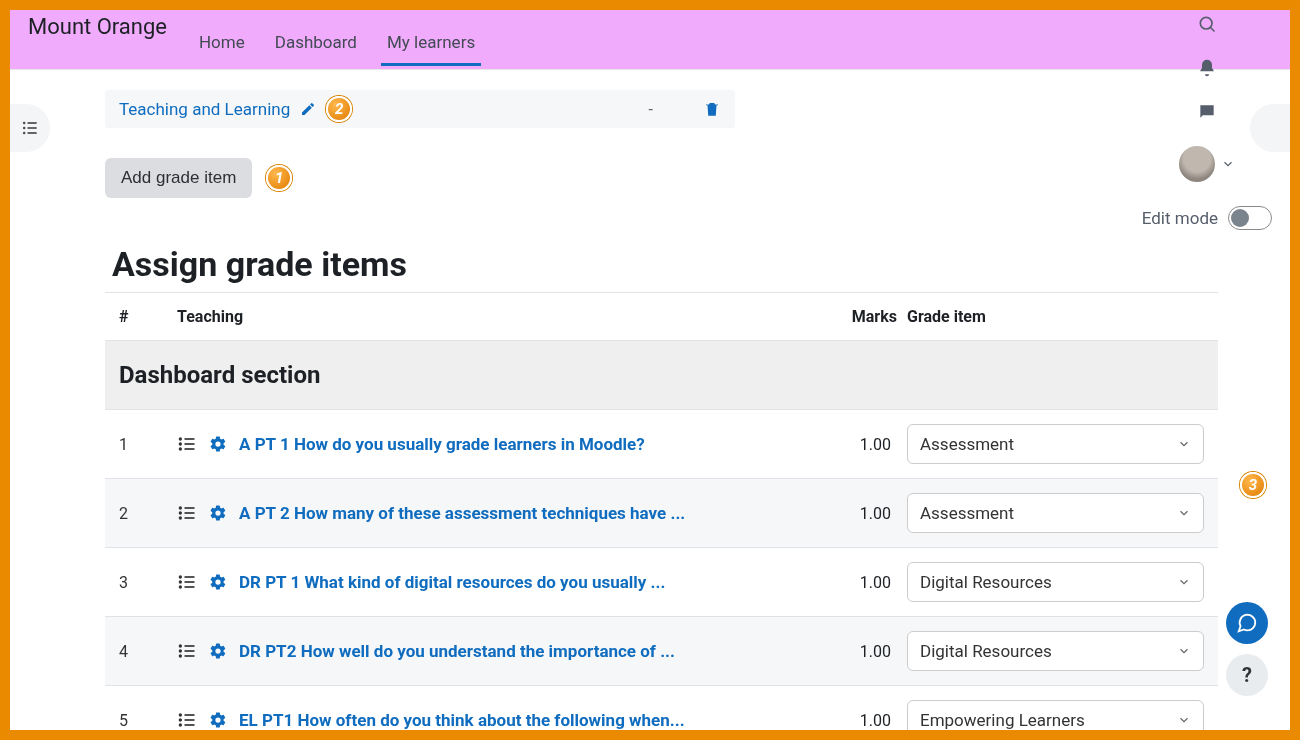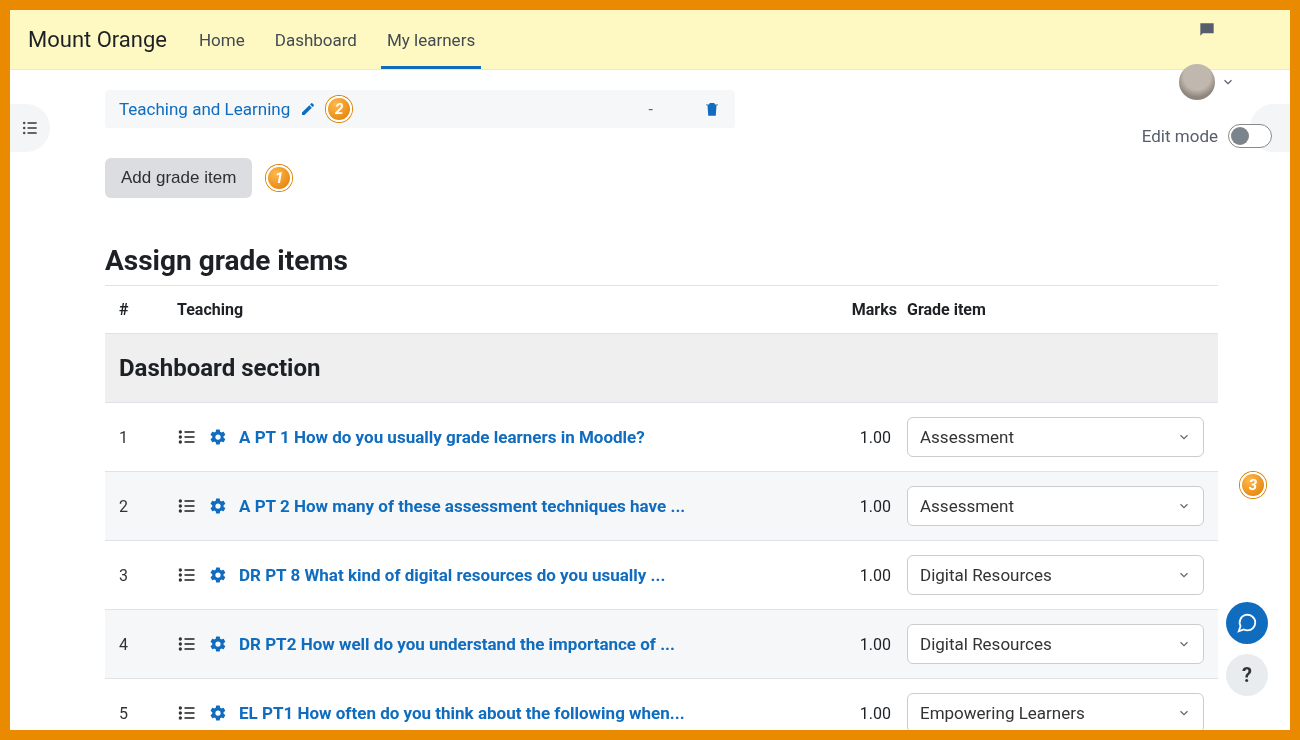--- a/index.html
+++ b/index.html
@@ -22,23 +22,23 @@
   }
   
   .frame{
     width:1300px;height:740px;
     border:10px solid var(--accent);
     position:relative;overflow:hidden;background:#fff;
   }
   
   
   .topbar{
-    height:60px;display:flex;align-items:center;
+    height:60px;display:flex;
     padding:4px 18px;border-bottom:1px solid #e7e7e7;
-    position:relative;z-index:5;background:#fef9c3;
+    position:relative;z-index:5;background:#f0abfc;
   }
   .brand{font-size:22px;font-weight:400;margin-right:30px;}
   .nav{display:flex;gap:26px;font-size:17px;color:#424a53;}
   .nav-item{position:relative;cursor:pointer;padding:18px 2px;}
   .nav-item.active::after{
     content:"";position:absolute;left:-4px;right:-4px;bottom:-1px;
     height:3px;background:#0f6cbf;
   }
   .top-right{margin-left:auto;display:flex;align-items:center;gap:24px;color:#565e6c;flex-direction:column;}
   .ico{width:20px;height:20px;display:inline-flex;align-items:center;justify-content:center;color:#565e6c;}
@@ -79,21 +79,21 @@
   
   .marker{
     width:26px;height:26px;border-radius:50%;
     background:radial-gradient(circle at 35% 30%, #ffb84d, #e07b00);
     border:2px solid #fff;box-shadow:0 0 0 1px #d88300;
     color:#fff;font-weight:700;font-size:15px;
     display:inline-flex;align-items:center;justify-content:center;
     font-style:italic;
   }
   
-  h2.assign{font-size:28px;font-weight:700;margin:46px 0 8px;}
+  h2.assign{font-size:34px;font-weight:700;margin:46px 7px 8px;}
   
   .tbl{width:100%;border-top:1px solid var(--border);}
   .thead,.trow{
     display:grid;
     grid-template-columns:48px 620px 90px 1fr;
     align-items:center;
     padding:14px 14px;gap:10px;
   }
   .thead{font-weight:700;border-bottom:1px solid var(--border);}
   .section-row{
@@ -284,21 +284,21 @@
                   <rect x="9" y="11" width="12" height="2"></rect>
                   <circle cx="4" cy="18" r="2"></circle>
                   <rect x="9" y="17" width="12" height="2"></rect>
                 </svg>
               </span>
               <span class="gear-ico">
                 <svg width="18" height="18" viewBox="0 0 24 24" fill="currentColor">
                   <path d="M19.4 13a7.8 7.8 0 0 0 .06-1 7.8 7.8 0 0 0-.06-1l2.1-1.65a.5.5 0 0 0 .12-.64l-2-3.46a.5.5 0 0 0-.6-.22l-2.5 1a7.6 7.6 0 0 0-1.73-1l-.38-2.65A.5.5 0 0 0 13.9 2h-4a.5.5 0 0 0-.5.42L9 5.07a7.6 7.6 0 0 0-1.73 1l-2.5-1a.5.5 0 0 0-.6.22l-2 3.46a.5.5 0 0 0 .12.64L4.4 11a7.8 7.8 0 0 0 0 2l-2.1 1.65a.5.5 0 0 0-.12.64l2 3.46a.5.5 0 0 0 .6.22l2.5-1a7.6 7.6 0 0 0 1.73 1l.38 2.65a.5.5 0 0 0 .5.42h4a.5.5 0 0 0 .5-.42l.38-2.65a7.6 7.6 0 0 0 1.73-1l2.5 1a.5.5 0 0 0 .6-.22l2-3.46a.5.5 0 0 0-.12-.64zM12 15.5A3.5 3.5 0 1 1 15.5 12 3.5 3.5 0 0 1 12 15.5z"></path>
                 </svg>
               </span>
-              <span class="qlink">DR PT 8 What kind of digital resources do you usually ...</span>
+              <span class="qlink">DR PT 1 What kind of digital resources do you usually ...</span>
             </div>
             <div class="marks">1.00</div>
             <div class="select">
               <span>Digital Resources</span>
               <span class="chev">
                 <svg width="14" height="14" viewBox="0 0 24 24" fill="none" stroke="currentColor" stroke-width="2">
                   <polyline points="6 9 12 15 18 9"></polyline>
                 </svg>
               </span>
             </div>

